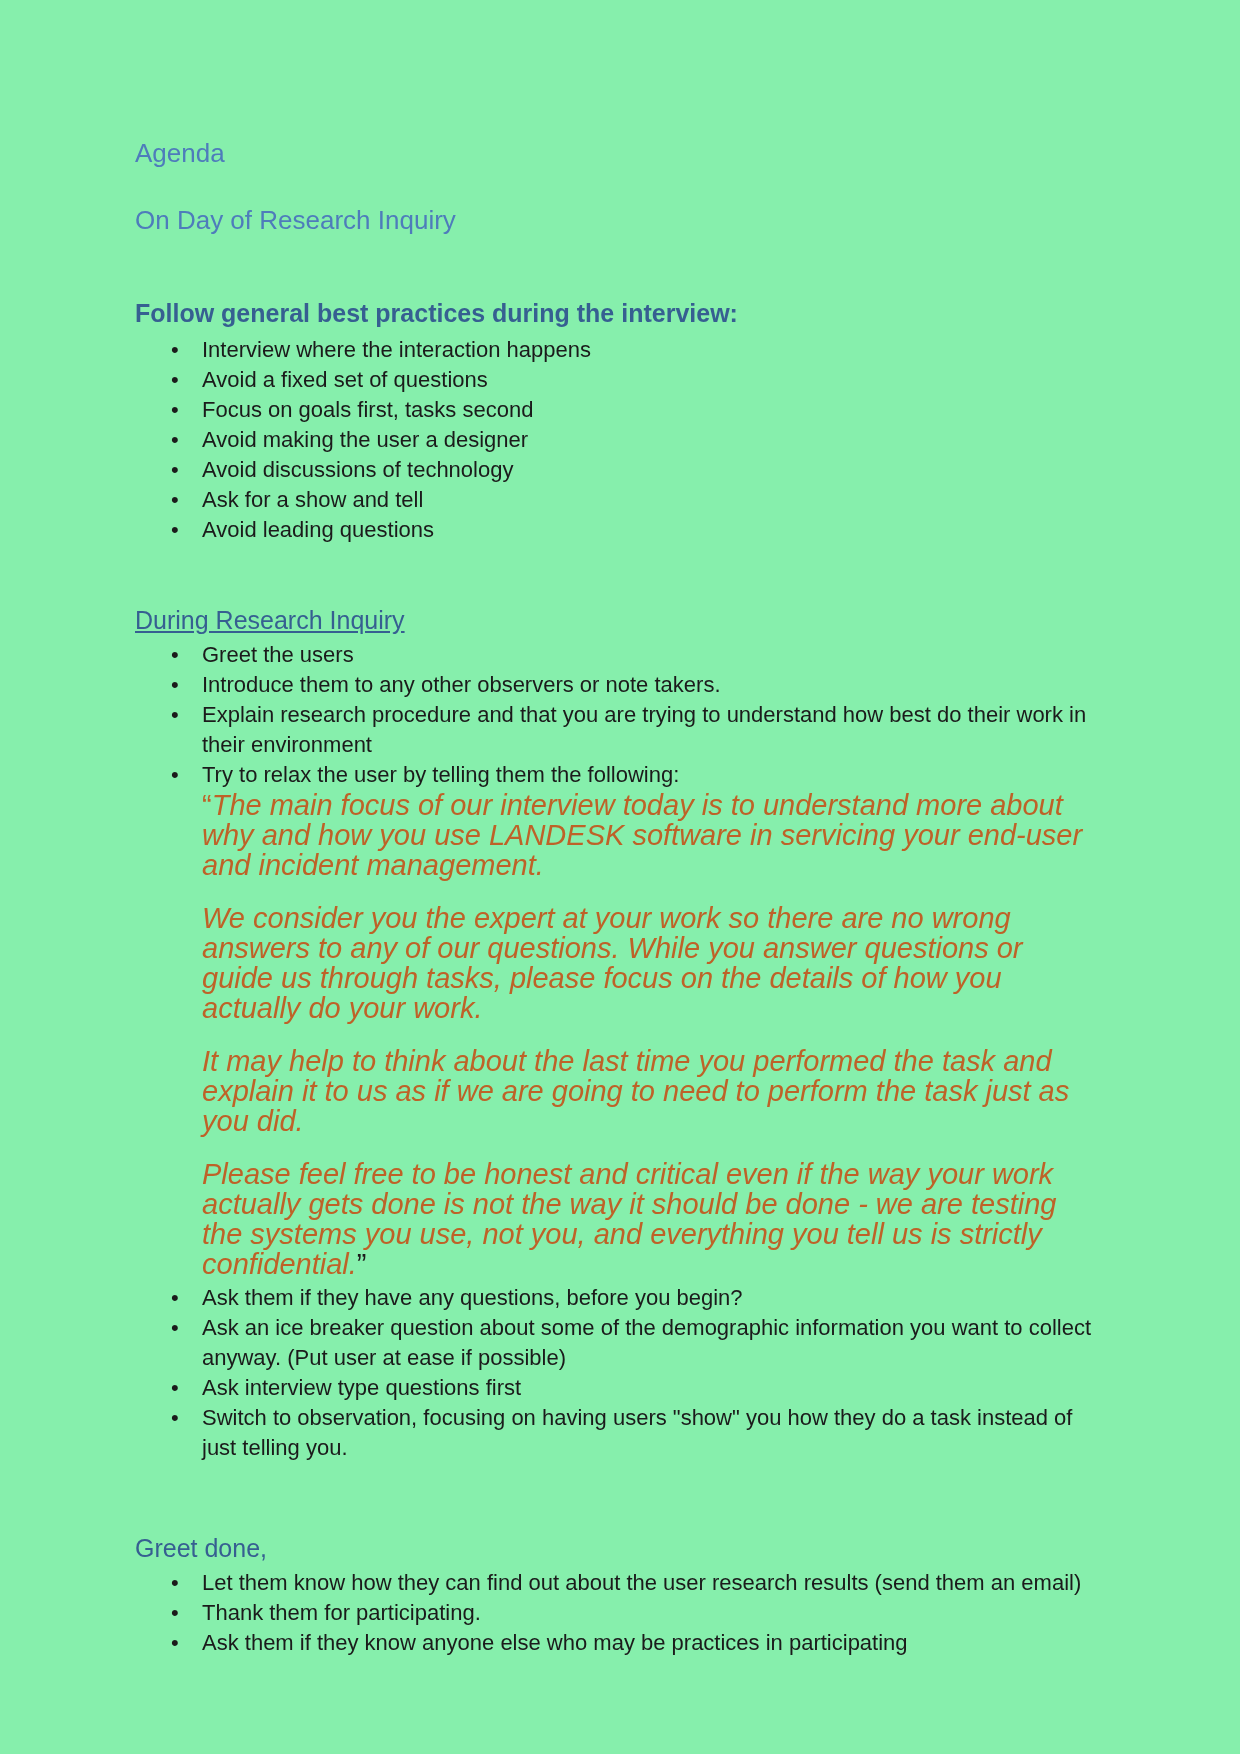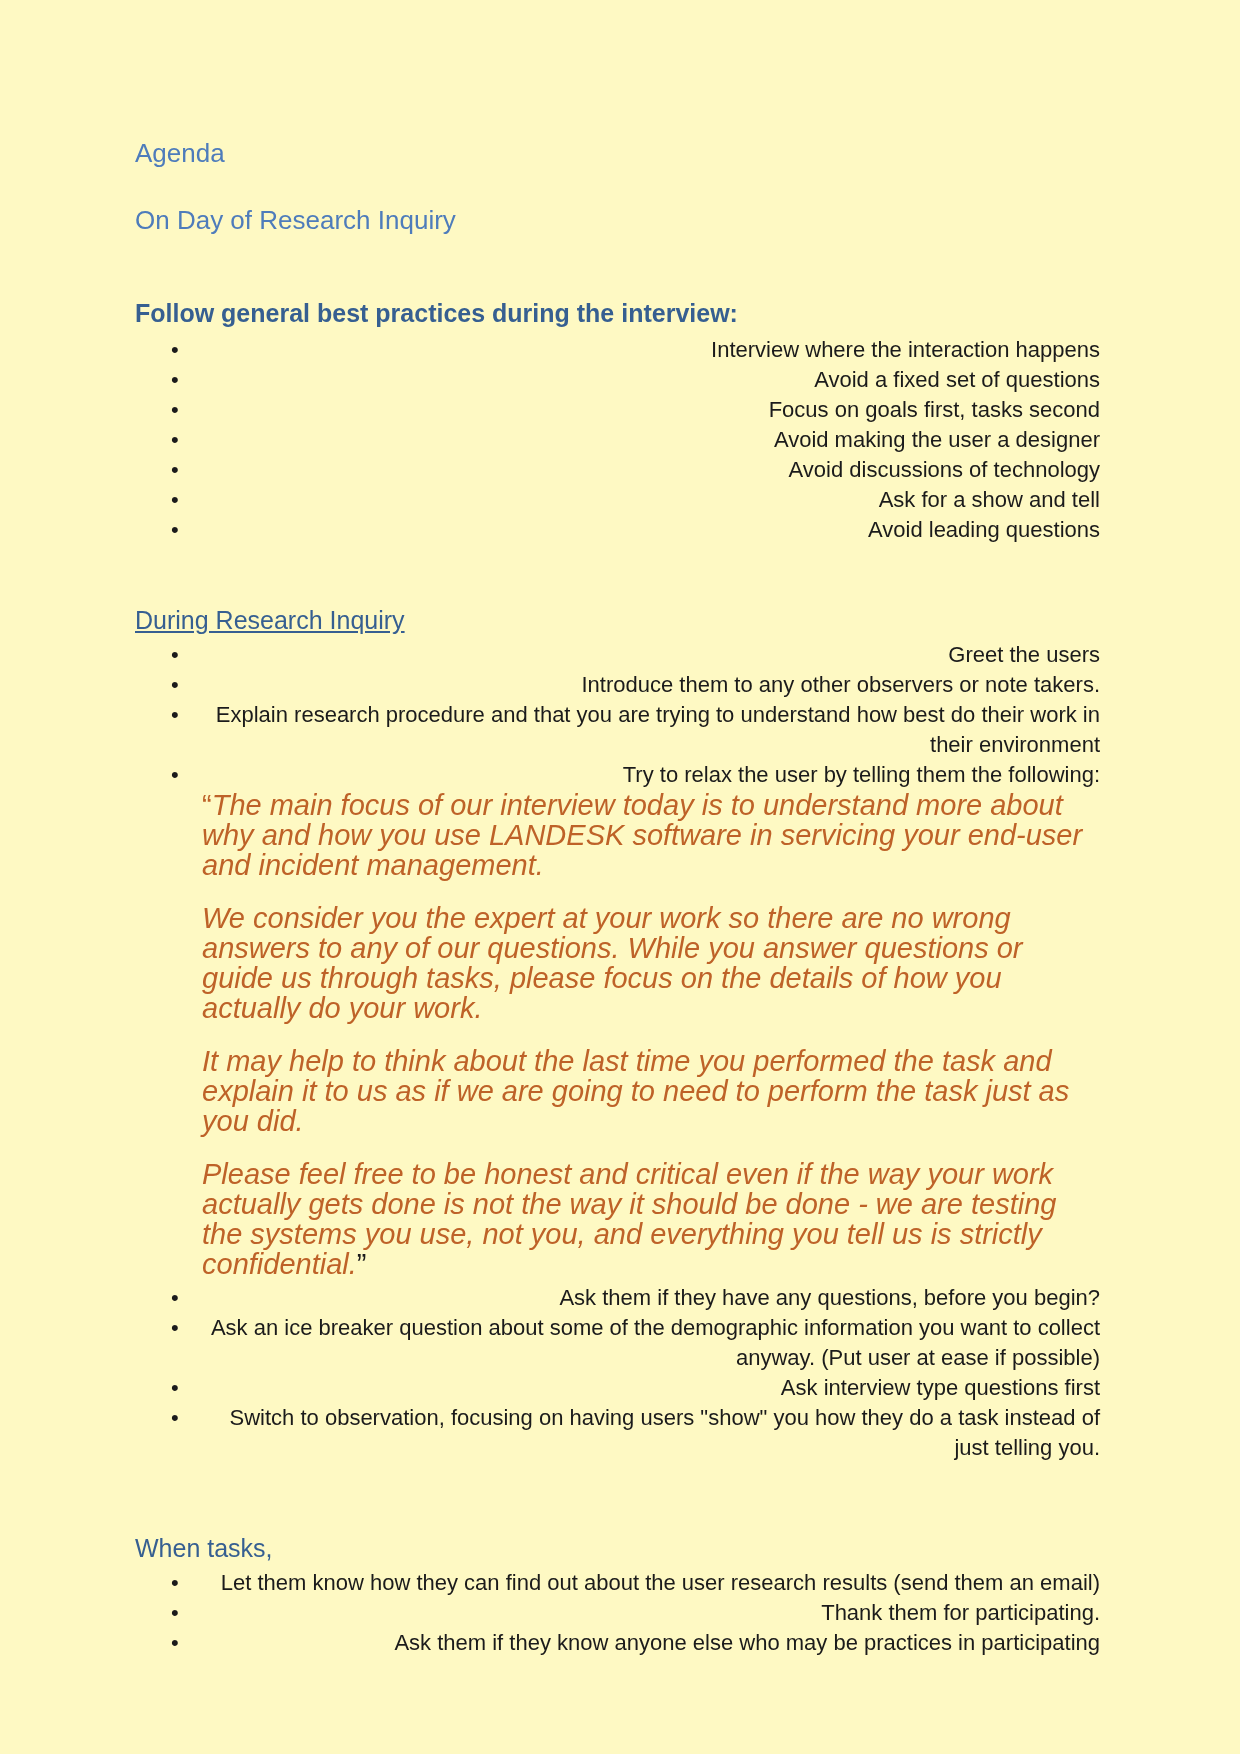--- a/index.html
+++ b/index.html
@@ -6,21 +6,21 @@
   body{
     width:1240px;height:1754px;
     font-family:"Liberation Sans","DejaVu Sans",sans-serif;
     color:var(--body, #1b1b1b);
     -webkit-font-smoothing:antialiased;
   }
   .page{
     box-sizing:border-box;
     width:1240px;height:1754px;
     padding:138px 140px 0 135px;
-    background:#fef9c3;
+    background:#86efac;
     overflow:hidden;
   }
   .h-primary{
     font-size:26px;line-height:30px;font-weight:400;
     color:var(--heading-primary,#4E7CBB);
     margin:0;
   }
   .h-primary.second{margin-top:37px;}
   .h-secondary{
     font-size:25px;line-height:30px;font-weight:400;
@@ -35,21 +35,20 @@
     margin:7px 0 0 0;
     padding:0;
     font-size:22px;line-height:30px;
   }
   ul.bullets.tight{margin-top:5px;}
   ul.bullets.after-quote{margin-top:4px;}
   ul.bullets li{
     position:relative;
     padding-left:67px;
     margin:0;
-    text-align:right;
   }
   ul.bullets li::before{
     content:"\2022";
     position:absolute;
     left:36px;top:0;
     color:var(--body,#1b1b1b);
     font-size:22px;line-height:30px;
   }
   .quote-block{
     margin:0 0 0 67px;
@@ -100,20 +99,20 @@
       <p class="quote-p"><span>Please feel free to be honest and critical even if the way your work actually gets done is not the way it should be done - we are testing the systems you use, not you, and everything you tell us is strictly confidential.</span><span class="qmark close">”</span></p>
     </div>
 
   <ul class="bullets after-quote">
       <li>Ask them if they have any questions, before you begin?</li>
       <li>Ask an ice breaker question about some of the demographic information you want to collect anyway. (Put user at ease if possible)</li>
       <li>Ask interview type questions first</li>
       <li>Switch to observation, focusing on having users "show" you how they do a task instead of just telling you.</li>
     </ul>
 
-  <h2 class="h-secondary whendone">When tasks,</h2>
+  <h2 class="h-secondary whendone">Greet done,</h2>
   <ul class="bullets tight">
       <li>Let them know how they can find out about the user research results (send them an email)</li>
       <li>Thank them for participating.</li>
       <li>Ask them if they know anyone else who may be practices in participating</li>
     </ul>
 
 </div>
 
 </body></html>

